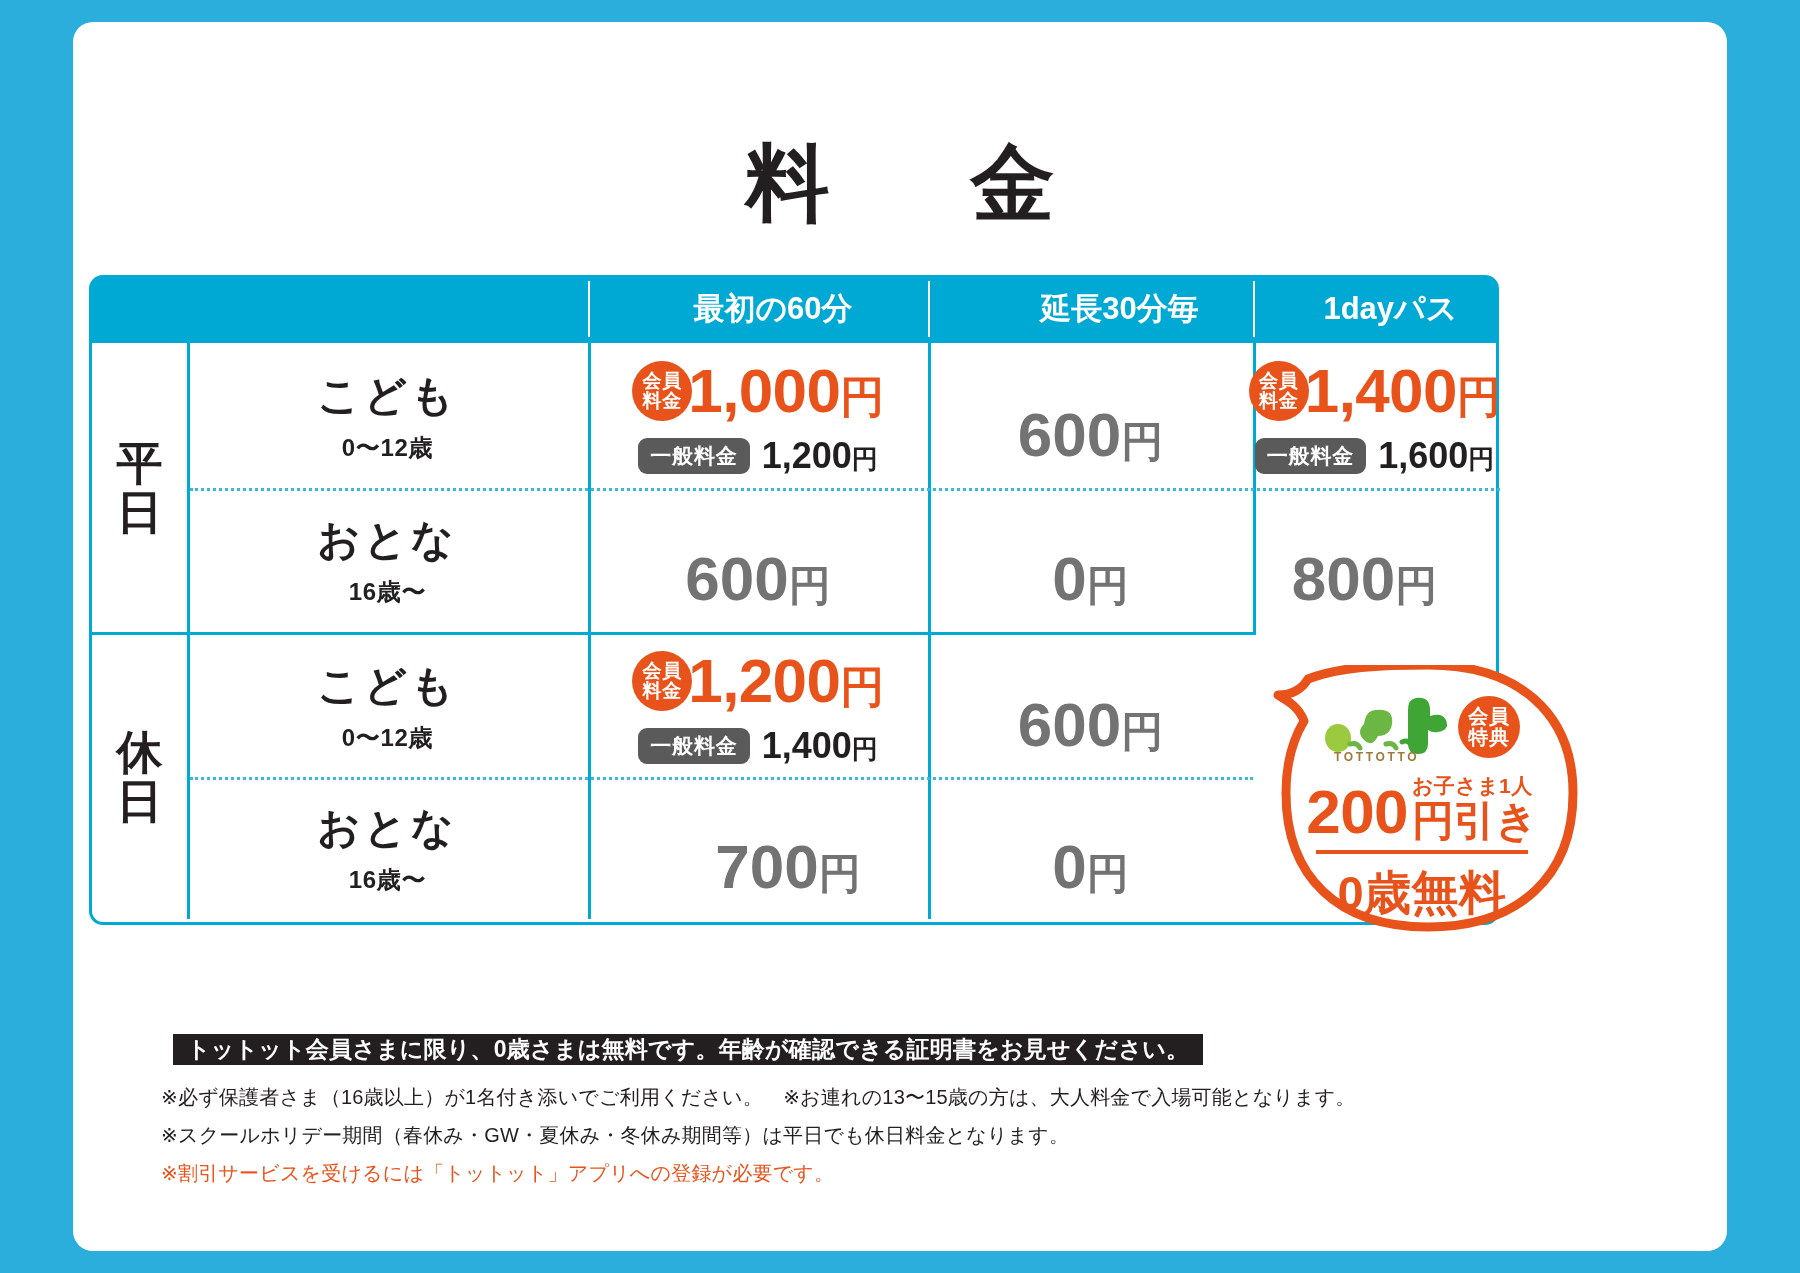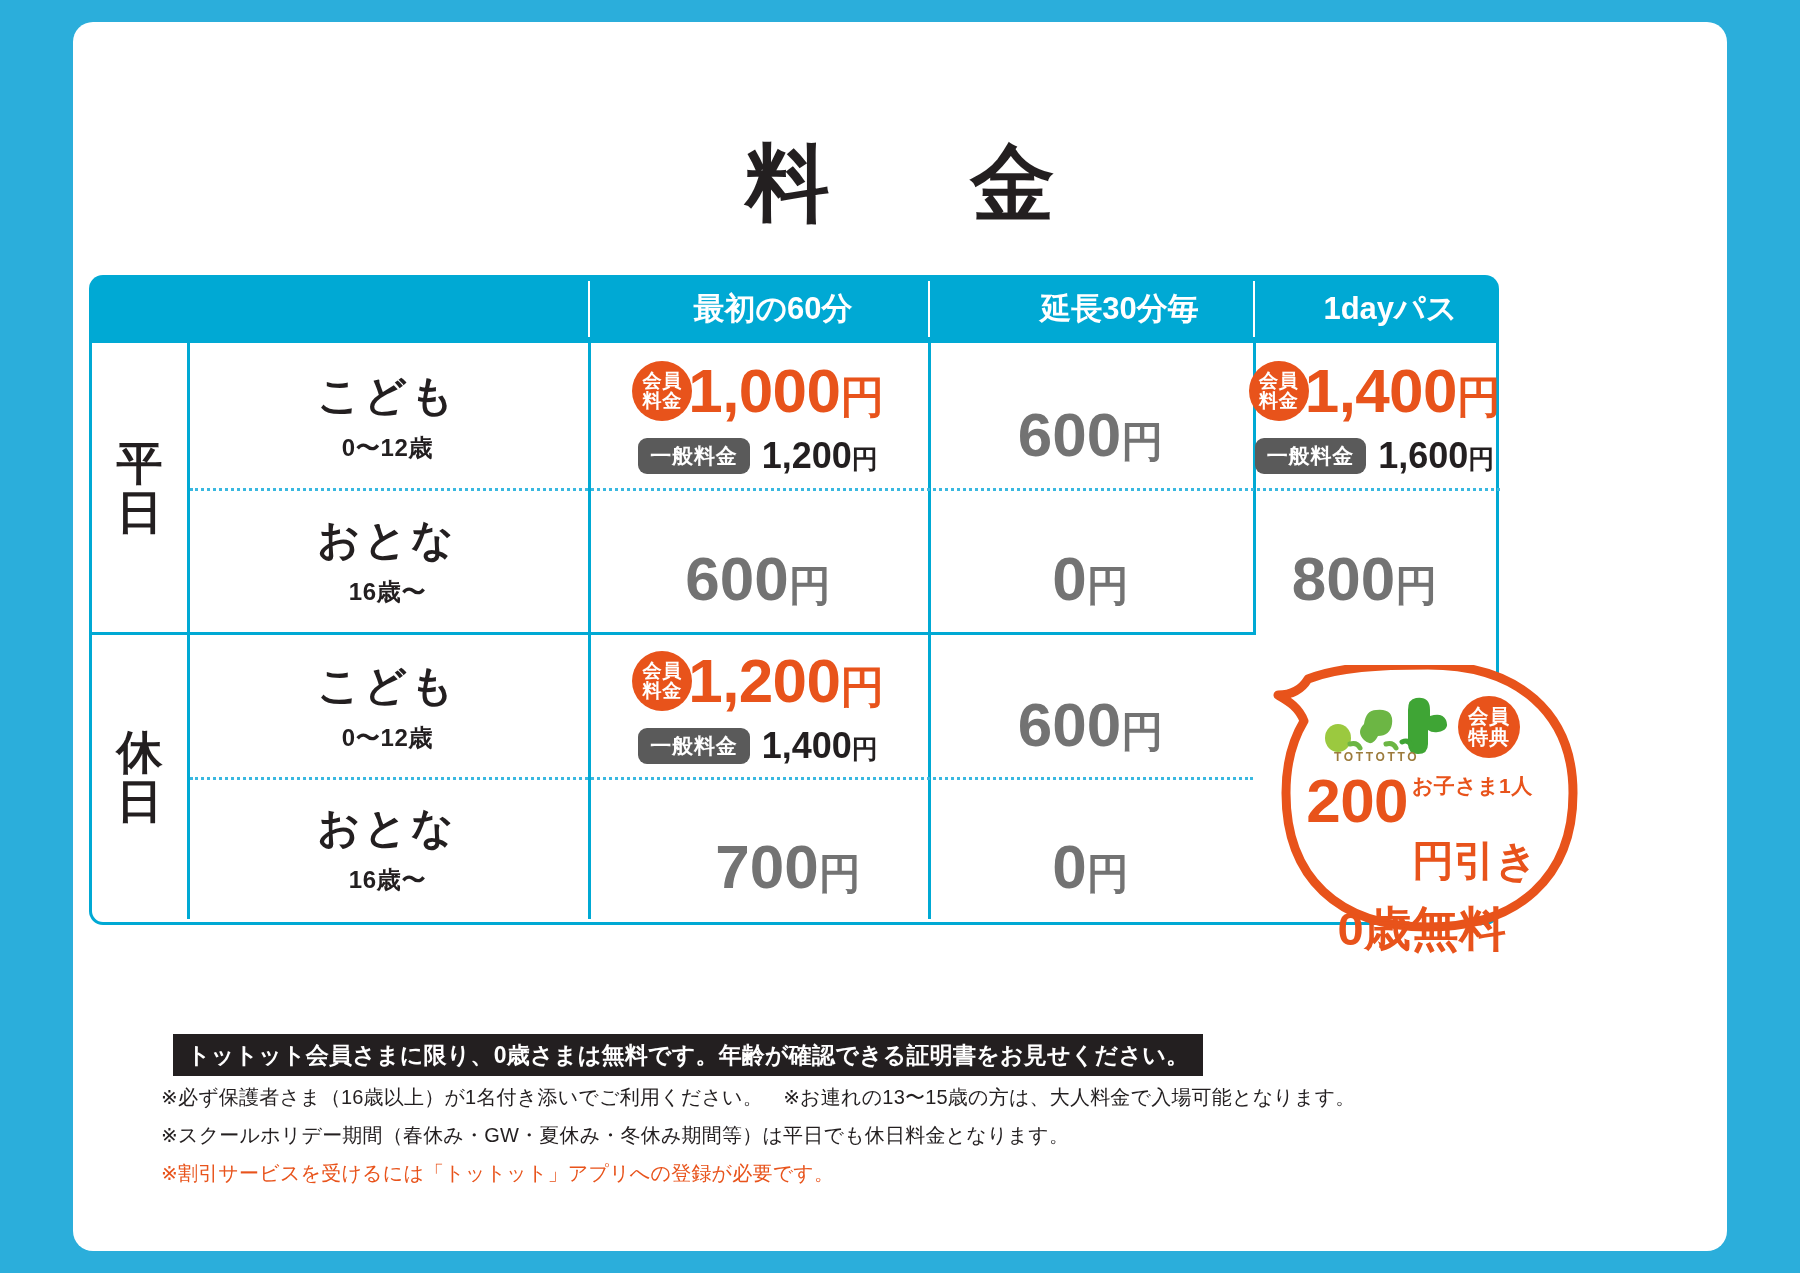--- a/index.html
+++ b/index.html
@@ -132,34 +132,34 @@
   .logo-cap{position:absolute;color:#9C7B3C;font-size:12px;font-weight:bold;letter-spacing:.22em;left:10px;top:56px;}
   .memberbadge{
     width:62px;height:62px;border-radius:50%;
     background:#E8531B;color:#fff;
     display:flex;flex-direction:column;align-items:center;justify-content:center;
     font-size:20px;font-weight:bold;line-height:1.05;
     margin-left:6px;margin-bottom:4px;
     letter-spacing:.04em;
   }
   .disc-row{
-    display:flex;justify-content:center;
+    display:flex;align-items:flex-end;justify-content:center;
     margin-top:10px;
   }
   .disc-200{font-size:62px;font-weight:bold;color:#E8531B;line-height:.95;letter-spacing:-.01em;}
   .disc-right{display:flex;flex-direction:column;align-items:flex-start;margin-left:4px;}
   .disc-sub{font-size:21px;font-weight:bold;color:#E8531B;letter-spacing:.02em;}
-  .disc-main{font-size:42px;font-weight:bold;color:#E8531B;line-height:1;letter-spacing:-.01em;margin-top:40px;}
+  .disc-main{font-size:42px;font-weight:bold;color:#E8531B;line-height:1;letter-spacing:-.01em;}
   .disc-rule{width:212px;height:4px;background:#E8531B;margin-top:8px;}
   .disc-free{font-size:47px;font-weight:bold;color:#E8531B;margin-top:8px;letter-spacing:.01em;}
 
   
   .ribbon{
     position:absolute;left:100px;top:1012px;
-    height:42px;
+    height:31px;
     background:#231f20;color:#fff;
     display:flex;align-items:center;
     padding:0 14px;
     font-size:23px;font-weight:bold;
     letter-spacing:.01em;
     white-space:nowrap;
   }
   .notes{position:absolute;left:88px;top:1062px;width:1200px;}
   .note{
     font-size:20px;color:#231f20;margin-bottom:11px;white-space:nowrap;letter-spacing:.01em;

